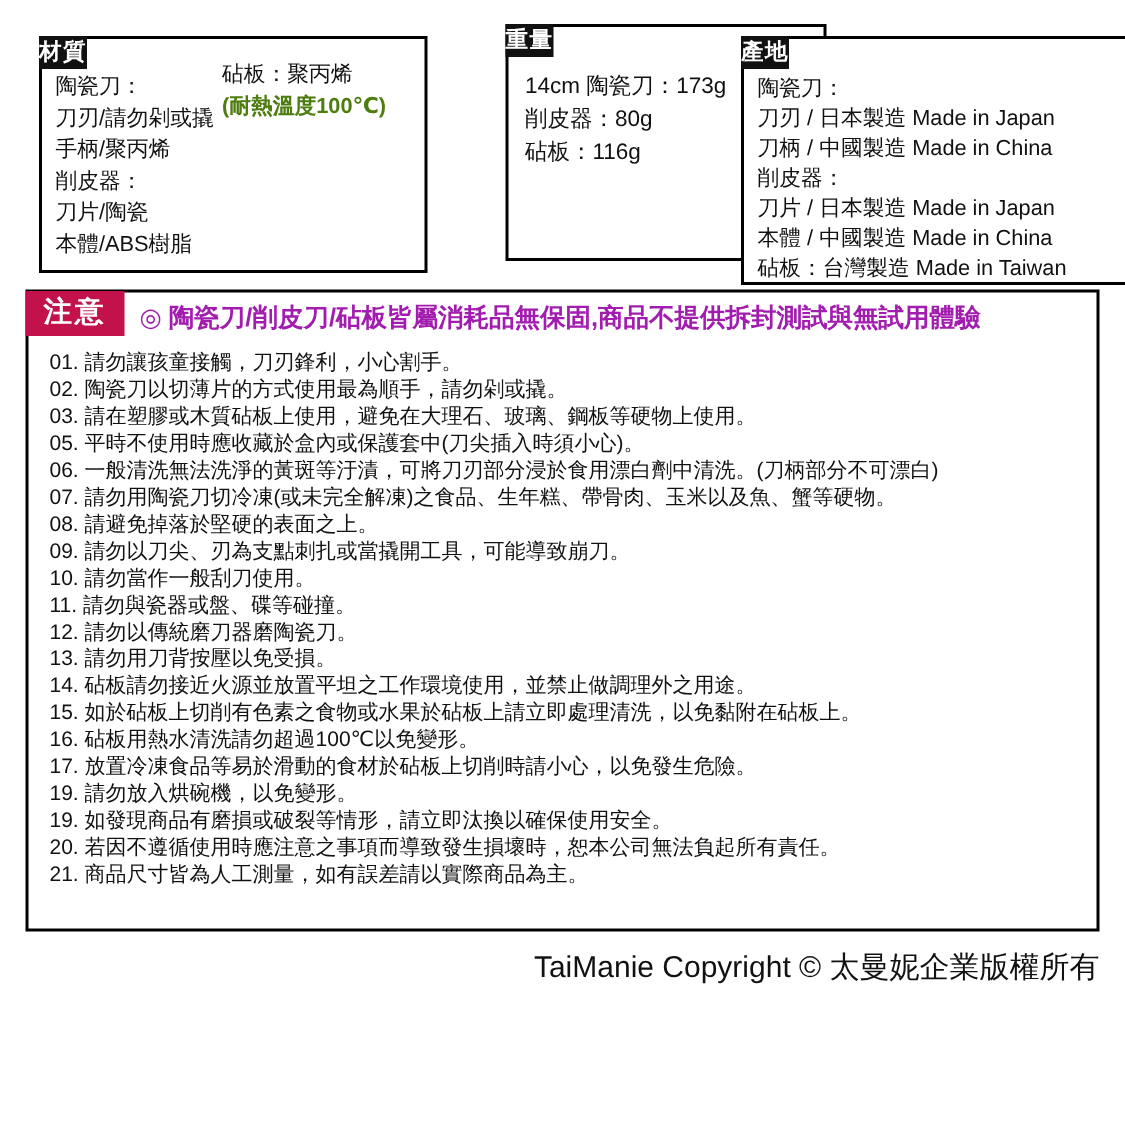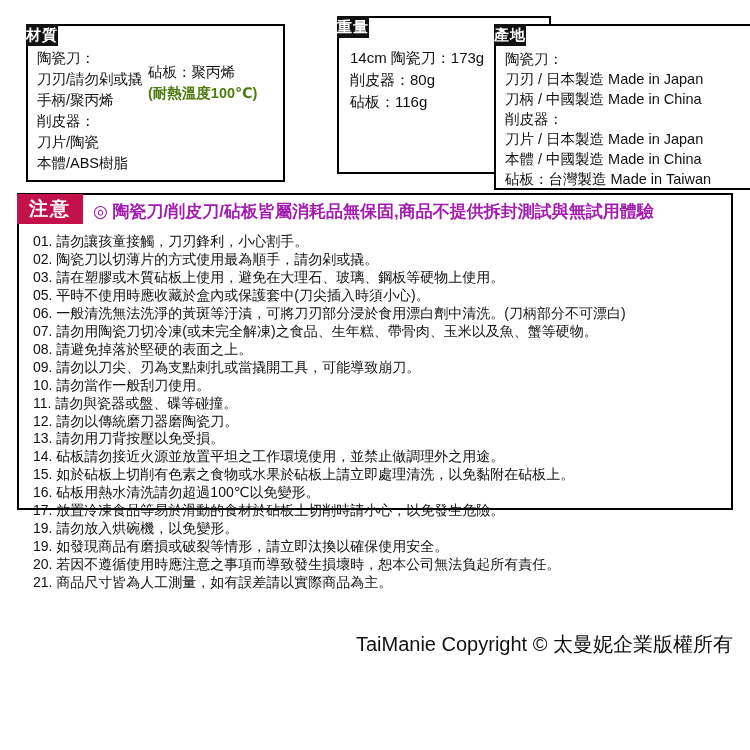--- a/index.html
+++ b/index.html
@@ -13,27 +13,27 @@
   .box-badge {
     position:absolute; top:-2px; left:-2px; background:#111; color:#fff;
     font-size:15px; font-weight:bold; line-height:21px; padding:0 0 1px;
     letter-spacing:1px; white-space:nowrap;
   }
   .box-material { left:26px; top:24px; width:259px; height:158px; }
   .box-weight   { left:297px; top:16px; width:214px; height:158px;margin-left:40px; }
   .box-origin   { left:494px; top:24px; width:280px; height:166px; }
 
   .mat-left  { position:absolute; left:9px;  top:22px; font-size:14.5px; line-height:21px; white-space:nowrap; }
-  .mat-right { position:absolute; left:120px; top:36px; font-size:14.5px; line-height:21px; white-space:nowrap; }
+  .mat-right { position:absolute; left:120px; top:14px; font-size:14.5px; line-height:21px; white-space:nowrap; }
   .heat-warning { font-weight:bold; }
 
   .weight-lines { position:absolute; left:11px; top:29px; font-size:15px; line-height:22px; white-space:nowrap; }
   .origin-lines { position:absolute; left:9px;  top:23px; font-size:14.5px; line-height:20px; white-space:nowrap; }
 
-  .notice-box { position:absolute; left:17px; top:193px; width:716px; height:317px; border:2px solid #000; background:#fff; }
+  .notice-box { position:absolute; left:17px; top:193px; width:716px; height:428px; border:2px solid #000; background:#fff; }
   .notice-badge {
     position:absolute; top:-1px; left:-2px; color:#fff; font-size:19px;
     font-weight:bold; line-height:30px; padding:0 12px; letter-spacing:2px; white-space:nowrap;
   }
   .notice-headline {
     position:absolute; left:74px; top:5px; font-size:17px; font-weight:bold; white-space:nowrap;
   }
   .notice-list {
     position:absolute; left:14px; top:38px; right:6px; list-style:none;
     font-size:14px; line-height:17.95px; white-space:nowrap;

